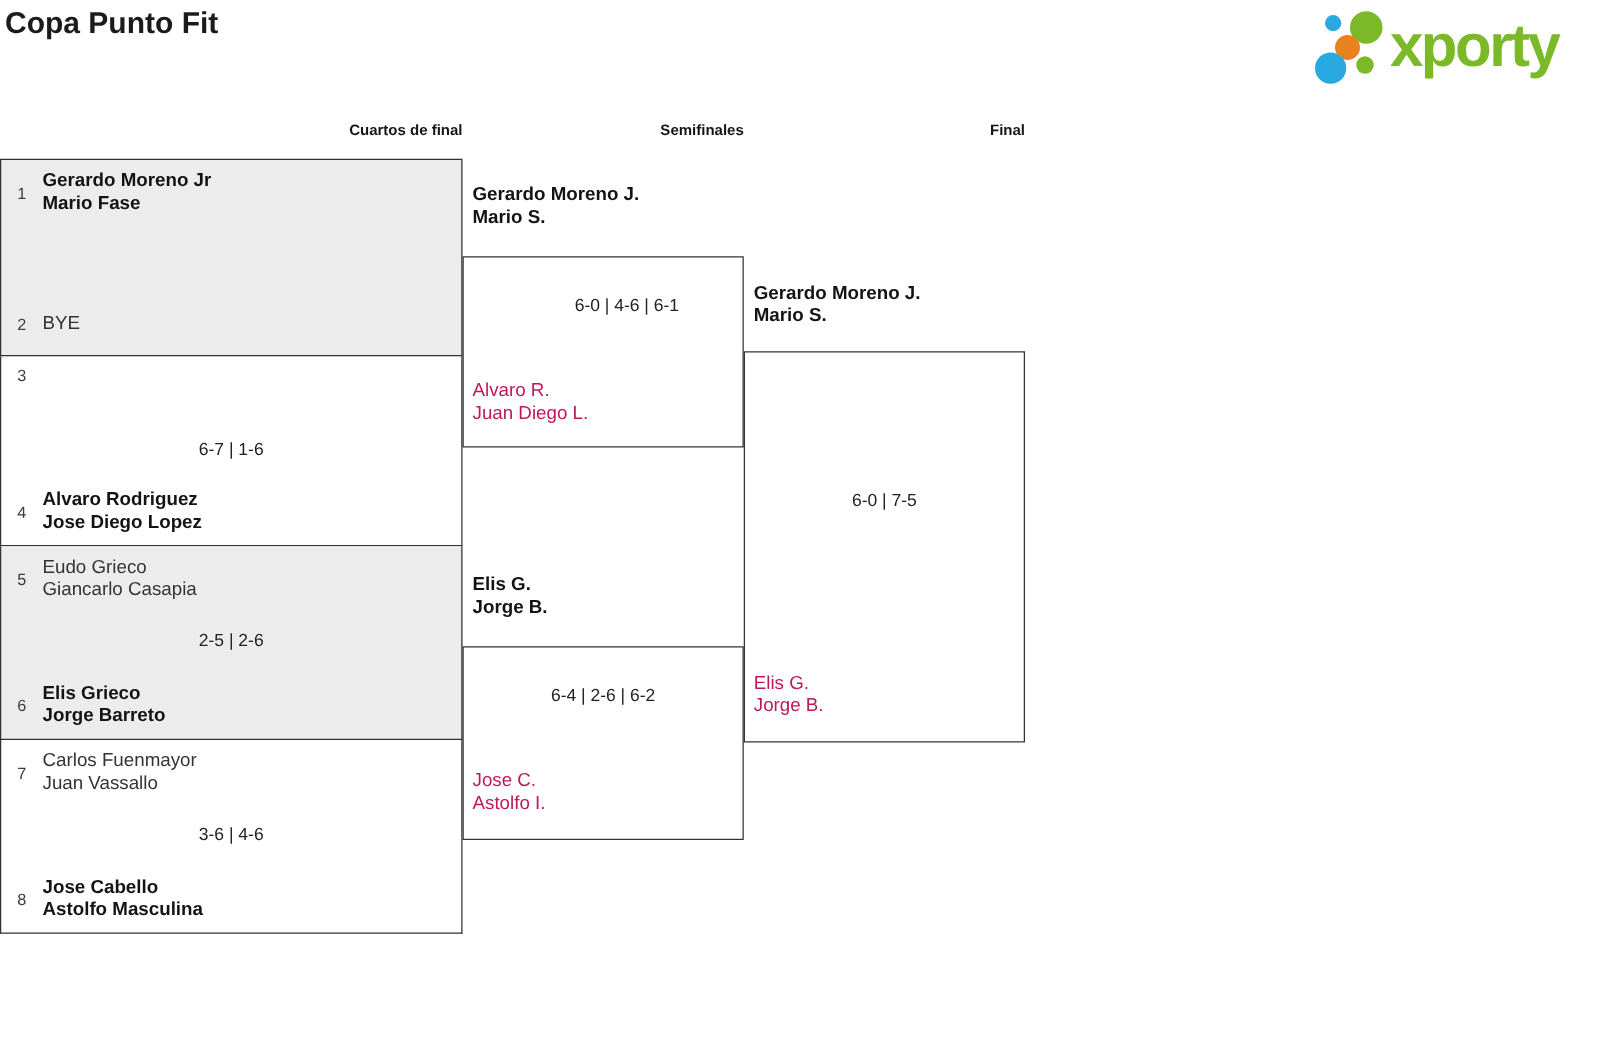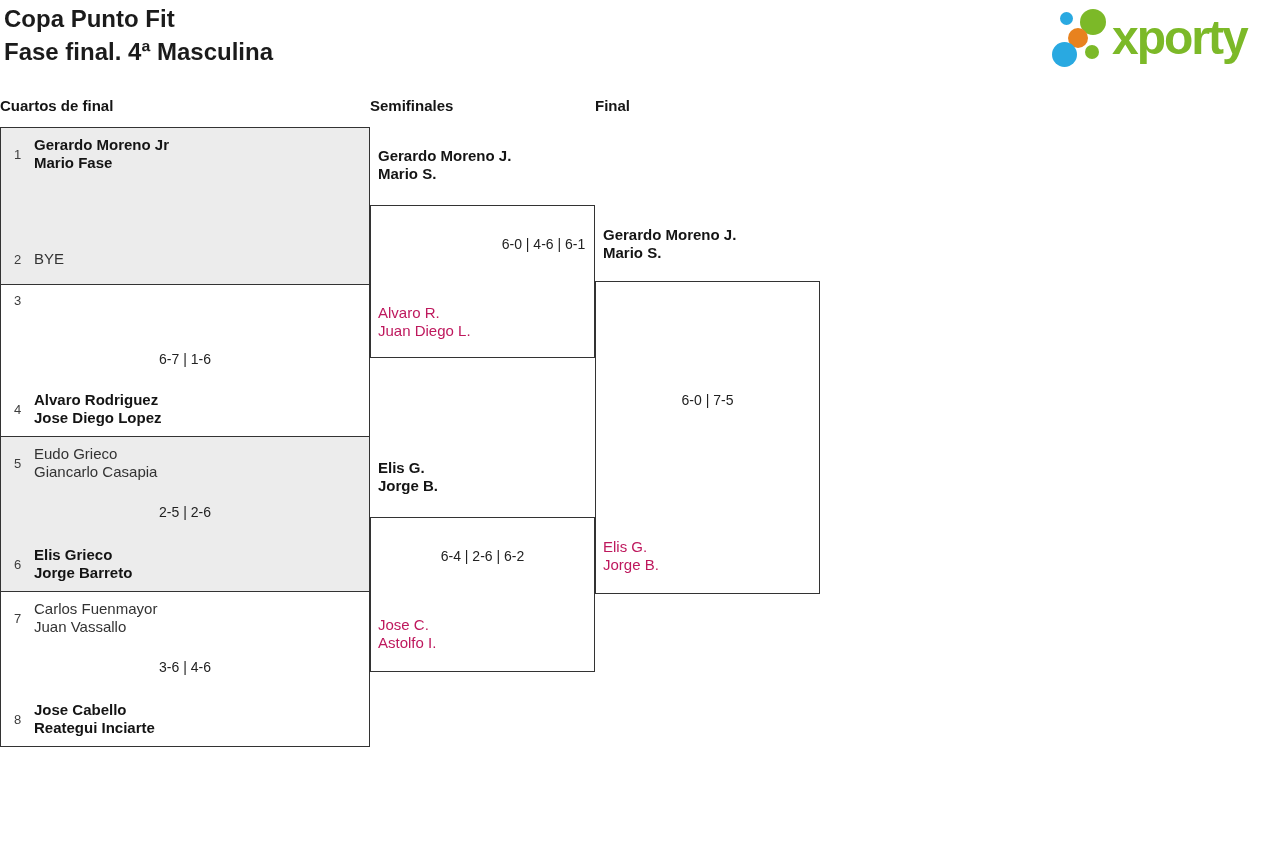--- a/index.html
+++ b/index.html
@@ -11,21 +11,21 @@
   .logo{position:absolute;left:1048px;top:4px;width:230px;height:68px;cursor:pointer;}
   .dot{position:absolute;border-radius:50%;}
   .dot.blue-sm  {left:12px;top:8px;width:13px;height:13px;}
   .dot.green-lg {left:32px;top:5px;width:26px;height:26px;}
   .dot.orange-md{left:20px;top:24px;width:20px;height:20px;}
   .dot.blue-lg  {left:4px; top:38px;width:25px;height:25px;}
   .dot.green-sm {left:37px;top:41px;width:14px;height:14px;}
   .wordmark{position:absolute;left:64px;top:10px;font-size:48px;line-height:48px;font-weight:bold;letter-spacing:-2px;}
 
   
-  .round-header{position:absolute;top:97px;text-align:left;font-size:15px;font-weight:bold;color:#151515;}
+  .round-header{position:absolute;top:97px;text-align:right;font-size:12px;font-weight:bold;color:#151515;}
   .rh-qf{left:0;width:370px;}
   .rh-sf{left:370px;width:225px;}
   .rh-f {left:595px;width:225px;}
 
   
   .box{position:absolute;box-sizing:border-box;border:1.5px solid #333;background:transparent;}
   .qf{left:0;width:370px;}
   .qf1{top:127px;height:158px;background:#ececec;}
   .qf2{top:285px;height:152px;border-top:none;}
   .qf3{top:437px;height:155px;background:#ececec;border-top:none;}
@@ -48,32 +48,31 @@
   
   .adv{position:absolute;font-size:15px;line-height:18px;color:#be185d;cursor:pointer;}
   .adv.winner{font-weight:bold;color:#141414;}
   .adv.sf1-top{left:378px;top:147px;}
   .adv.sf1-bot{left:378px;top:304px;}
   .adv.sf2-top{left:378px;top:459px;}
   .adv.sf2-bot{left:378px;top:616px;}
   .adv.fin-top{left:603px;top:226px;}
   .adv.fin-bot{left:603px;top:538px;}
   .score.abs{position:absolute;}
-  .score.sf1-score{left:370px;width:263px;top:236px;padding-left:42px;}
+  .score.sf1-score{left:370px;width:263px;top:236px;}
   .score.sf2-score{left:370px;width:225px;top:548px;}
   .score.fin-score{left:595px;width:225px;top:392px;}
 </style>
 </head>
 <body>
 
 <div class="stage">
 
   <div class="title">
     <div>Copa Punto Fit</div>
-    <div>Fase final. 4ª Masculina</div>
   </div>
 
   <div class="logo">
     <span class="dot blue-sm" style="background: rgb(41, 169, 225);"></span>
     <span class="dot green-lg" style="background: rgb(124, 185, 40);"></span>
     <span class="dot orange-md" style="background: rgb(232, 130, 30);"></span>
     <span class="dot blue-lg" style="background: rgb(41, 169, 225);"></span>
     <span class="dot green-sm" style="background: rgb(124, 185, 40);"></span>
     <span class="wordmark" style="color: rgb(124, 185, 40);">xporty</span>
   </div>
@@ -138,21 +137,21 @@
       <span class="names">
         <div>Carlos Fuenmayor</div>
         <div>Juan Vassallo</div>
       </span>
     </div>
     <div class="score">3-6 | 4-6</div>
     <div class="slot bottom">
       <span class="seed">8</span>
       <span class="names winner">
         <div>Jose Cabello</div>
-        <div>Reategui Inciarte</div>
+        <div>Astolfo Masculina</div>
       </span>
     </div>
   </div>
 
   <div class="box sf1"></div>
   <div class="box sf2"></div>
   <div class="box fin"></div>
 
   <div class="adv winner sf1-top">
     <div>Gerardo Moreno J.</div>

